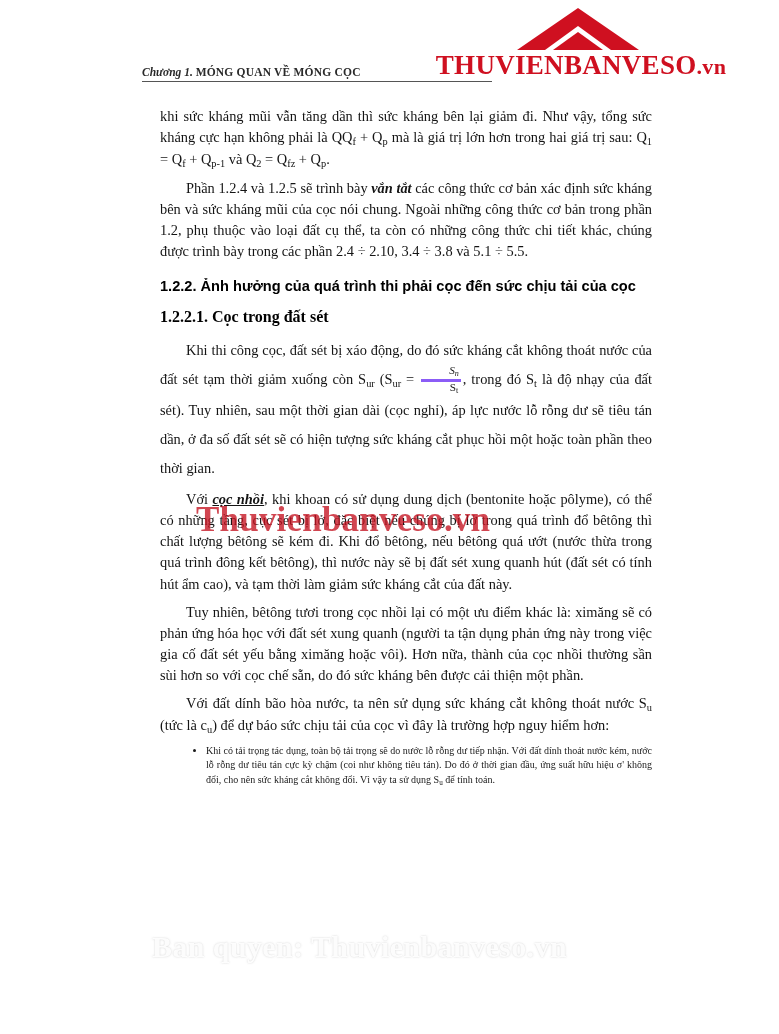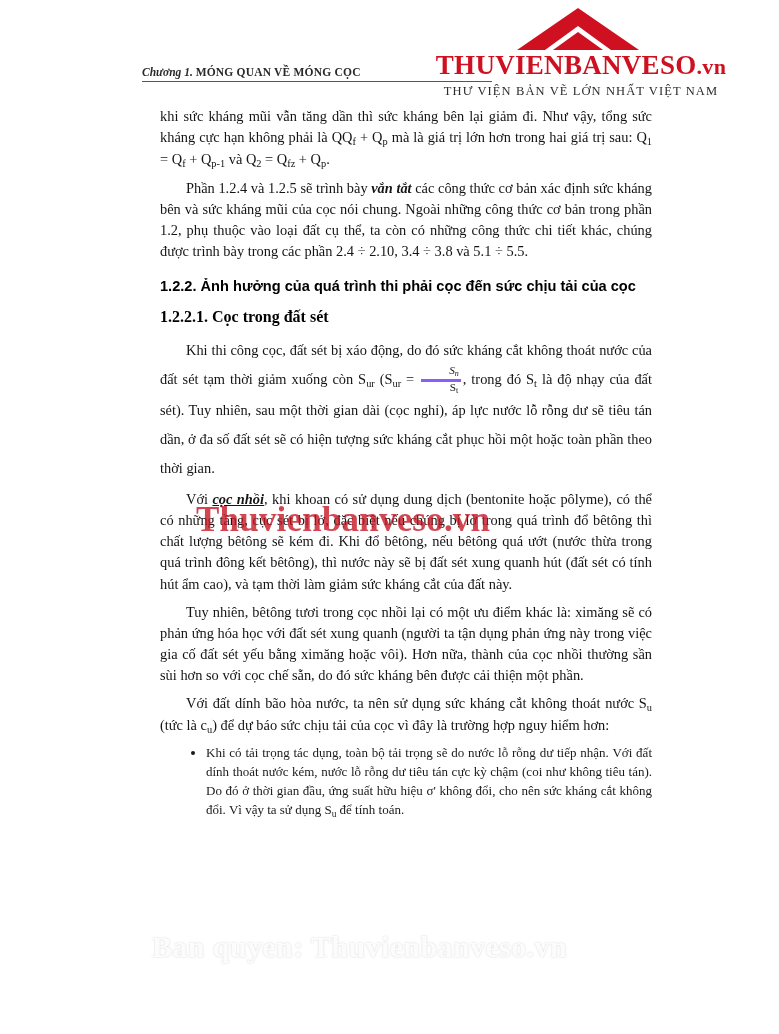--- a/index.html
+++ b/index.html
@@ -130,21 +130,21 @@
   }
   .frac .num { display: block; border-bottom: 3px solid #8b5cf6; padding: 0 2px; font-style: italic; }
   .frac .den { display: block; padding: 0 2px; }
   .tallline { line-height: 2.0; }
 
   ul.bullets {
     margin: 4px 0 0 0;
     padding-left: 46px;
   }
   ul.bullets li {
-    font-size: 13px;
+    font-size: 10px;
     line-height: 1.46;
     text-align: justify;
     margin-bottom: 6px;
   }
 
   
   .wm {
     position: absolute;
     font-family: "Liberation Serif", serif;
     font-weight: bold;
@@ -173,21 +173,20 @@
 <div class="page">
 
   <div class="logo-block">
     <div class="logo-mark">
       <svg width="126" height="46" viewBox="0 0 126 46" aria-hidden="true">
         <polygon points="63,2 124,44 96,44 63,20 30,44 2,44" fill="#cf1020"></polygon>
         <polygon points="63,26 88,44 38,44" fill="#cf1020"></polygon>
       </svg>
     </div>
     <div class="logo-title"><span>THUVIENBANVESO</span><span class="vn">.vn</span></div>
-    <div class="logo-sub">THƯ VIỆN BẢN VẼ LỚN NHẤT VIỆT NAM</div>
   </div>
 
   <div class="running-head">
     <span class="chap">Chương 1.</span>
     <span class="ttl">MÓNG QUAN VỀ MÓNG CỌC</span>
   </div>
 
   <div class="content">
 
     <p><span>khi sức kháng mũi vẫn tăng dần thì sức kháng bên lại giảm đi. Như vậy, tổng sức kháng cực hạn không phải là Q</span><span><span>Q</span><span class="sub">f</span></span> + <span><span>Q</span><span class="sub">p</span></span><span> mà là giá trị lớn hơn trong hai giá trị sau: Q</span><span class="sub">1</span> = <span>Q</span><span class="sub">f</span> + <span>Q</span><span class="sub">p-1</span> và <span>Q</span><span class="sub">2</span> = <span>Q</span><span class="sub">fz</span> + <span>Q</span><span class="sub">p</span>.</p>

